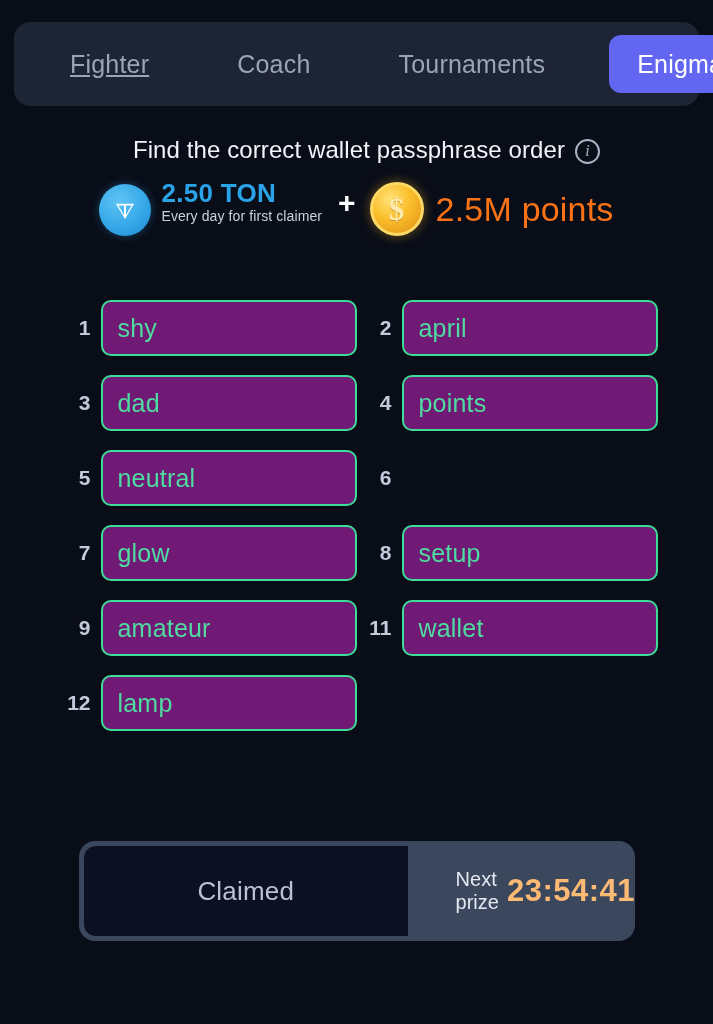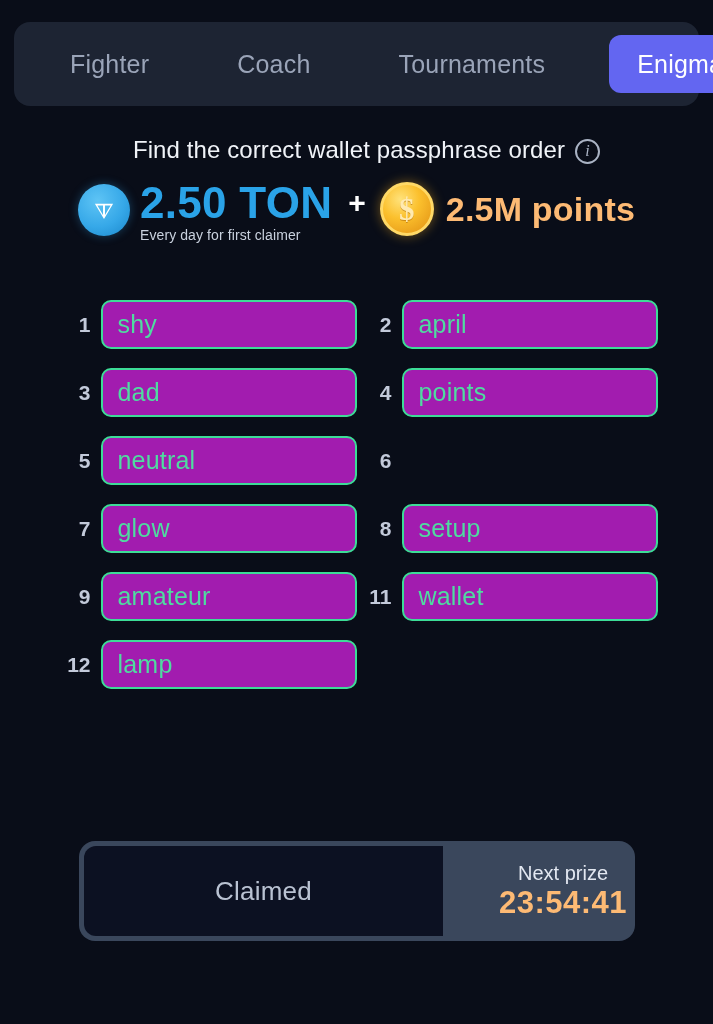--- a/index.html
+++ b/index.html
@@ -38,21 +38,21 @@
     display: flex;
     align-items: center;
     justify-content: center;
     padding: 0 22px;
     border-radius: 12px;
     font-size: 25px;
     color: #9aa4b8;
     letter-spacing: .2px;
     white-space: nowrap;
   }
-  .tab.t-fighter { margin-left: 24px; }
+  .tab.t-fighter { margin-left: 24px; text-decoration: underline; }
   .tab.t-coach { margin-left: 44px; }
   .tab.t-tournaments { margin-left: 44px; }
   .tab.active {
     background: #6366f1;
     color: #ffffff;
     margin-left: 42px;
     padding: 0 28px;
   }
 
   
@@ -111,21 +111,21 @@
     display: flex;
     align-items: center;
     justify-content: center;
     flex: 0 0 auto;
     margin-top: 4px;
     box-shadow: 0 0 10px rgba(50,160,230,.35);
   }
   .ton-glyph { width: 26px; height: 26px; display: block; }
   .ton-block { display: flex; flex-direction: column; }
   .ton-amount {
-    font-size: 44px;
+    font-size: 26px;
     font-weight: bold;
     color: #2aa3e8;
     line-height: 1.05;
     letter-spacing: .3px;
   }
   .ton-sub {
     font-size: 14px;
     color: #c9d1de;
     margin-top: 1px;
     letter-spacing: .1px;
@@ -157,22 +157,22 @@
   .gold-coin span {
     font-size: 31px;
     font-weight: bold;
     color: #ffeab0;
     line-height: 1;
     font-family: "Liberation Serif", serif;
     text-shadow: 0 1px 0 rgba(160,90,0,.5);
   }
   .points-amount {
     font-size: 34px;
-    font-weight: bold;
-    color: #fdba74;
+    font-weight: normal;
+    color: #f97316;
     letter-spacing: .2px;
   }
 
   
   .grid {
     position: absolute;
     left: 0;
     top: 300px;
     width: 713px;
     display: grid;
@@ -189,24 +189,24 @@
   .cell-num {
     width: 35px;
     text-align: right;
     font-size: 21px;
     font-weight: bold;
     color: #c3cada;
     flex: 0 0 auto;
   }
   .cell-box {
     width: 256px;
-    height: 49px;
+    height: 56px;
     border: 2px solid #3ddc97;
     border-radius: 10px;
-    background: #a21caf;
+    background: #701a75;
     display: flex;
     align-items: center;
     padding: 0 15px;
   }
   .cell-word {
     font-size: 25px;
     color: #4fdca0;
     letter-spacing: .2px;
   }
 
@@ -233,24 +233,24 @@
     justify-content: center;
   }
   .claimed-label {
     font-size: 26px;
     color: #b9c2d2;
     letter-spacing: .2px;
   }
   .nextprize {
     flex: 0 0 192px;
     display: flex;
-    flex-direction: column;
-    align-items: center;
-    justify-content: center;
-    gap: 0;
+    flex-direction: row;
+    align-items: center;
+    justify-content: center;
+    gap: 8px;
     padding-left: 48px;
   }
   .nextprize-label {
     font-size: 20px;
     color: #e3e8f1;
   }
   .nextprize-time {
     font-size: 31px;
     font-weight: bold;
     color: #fdba74;

